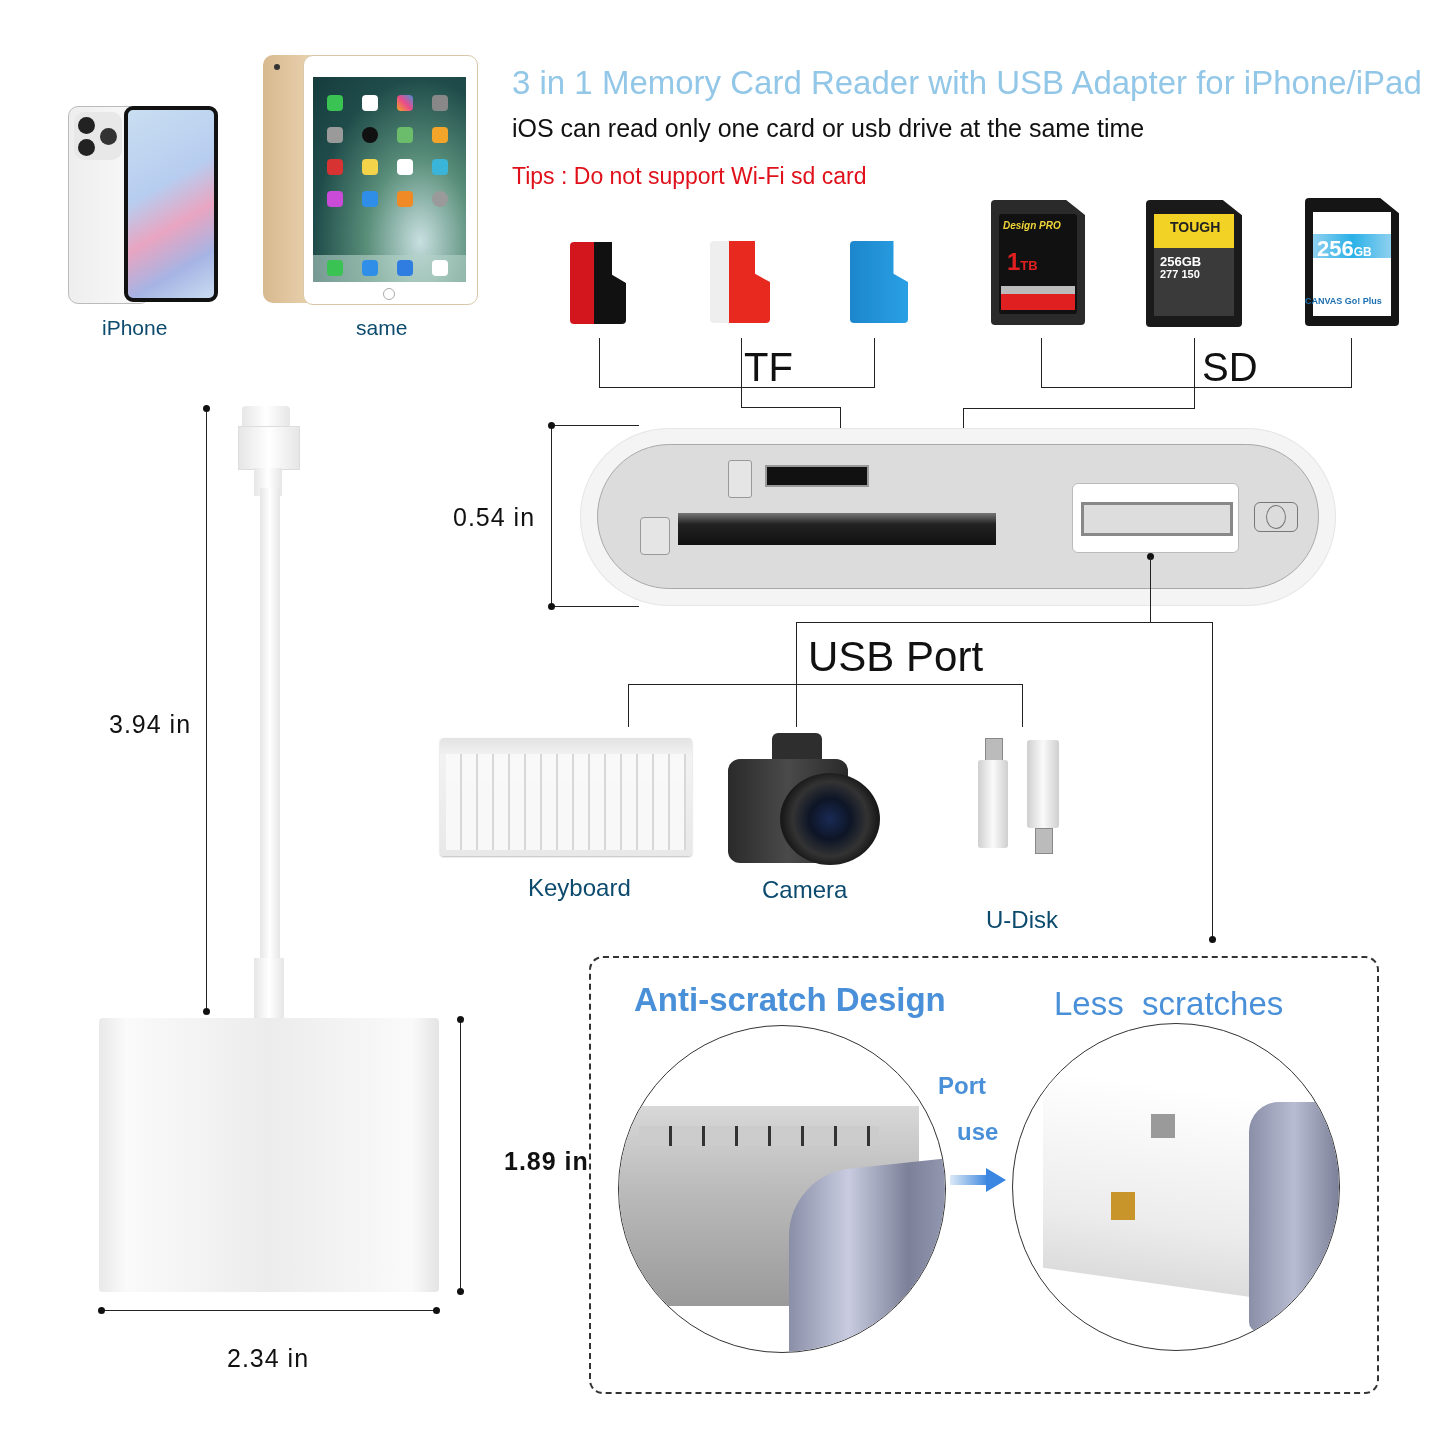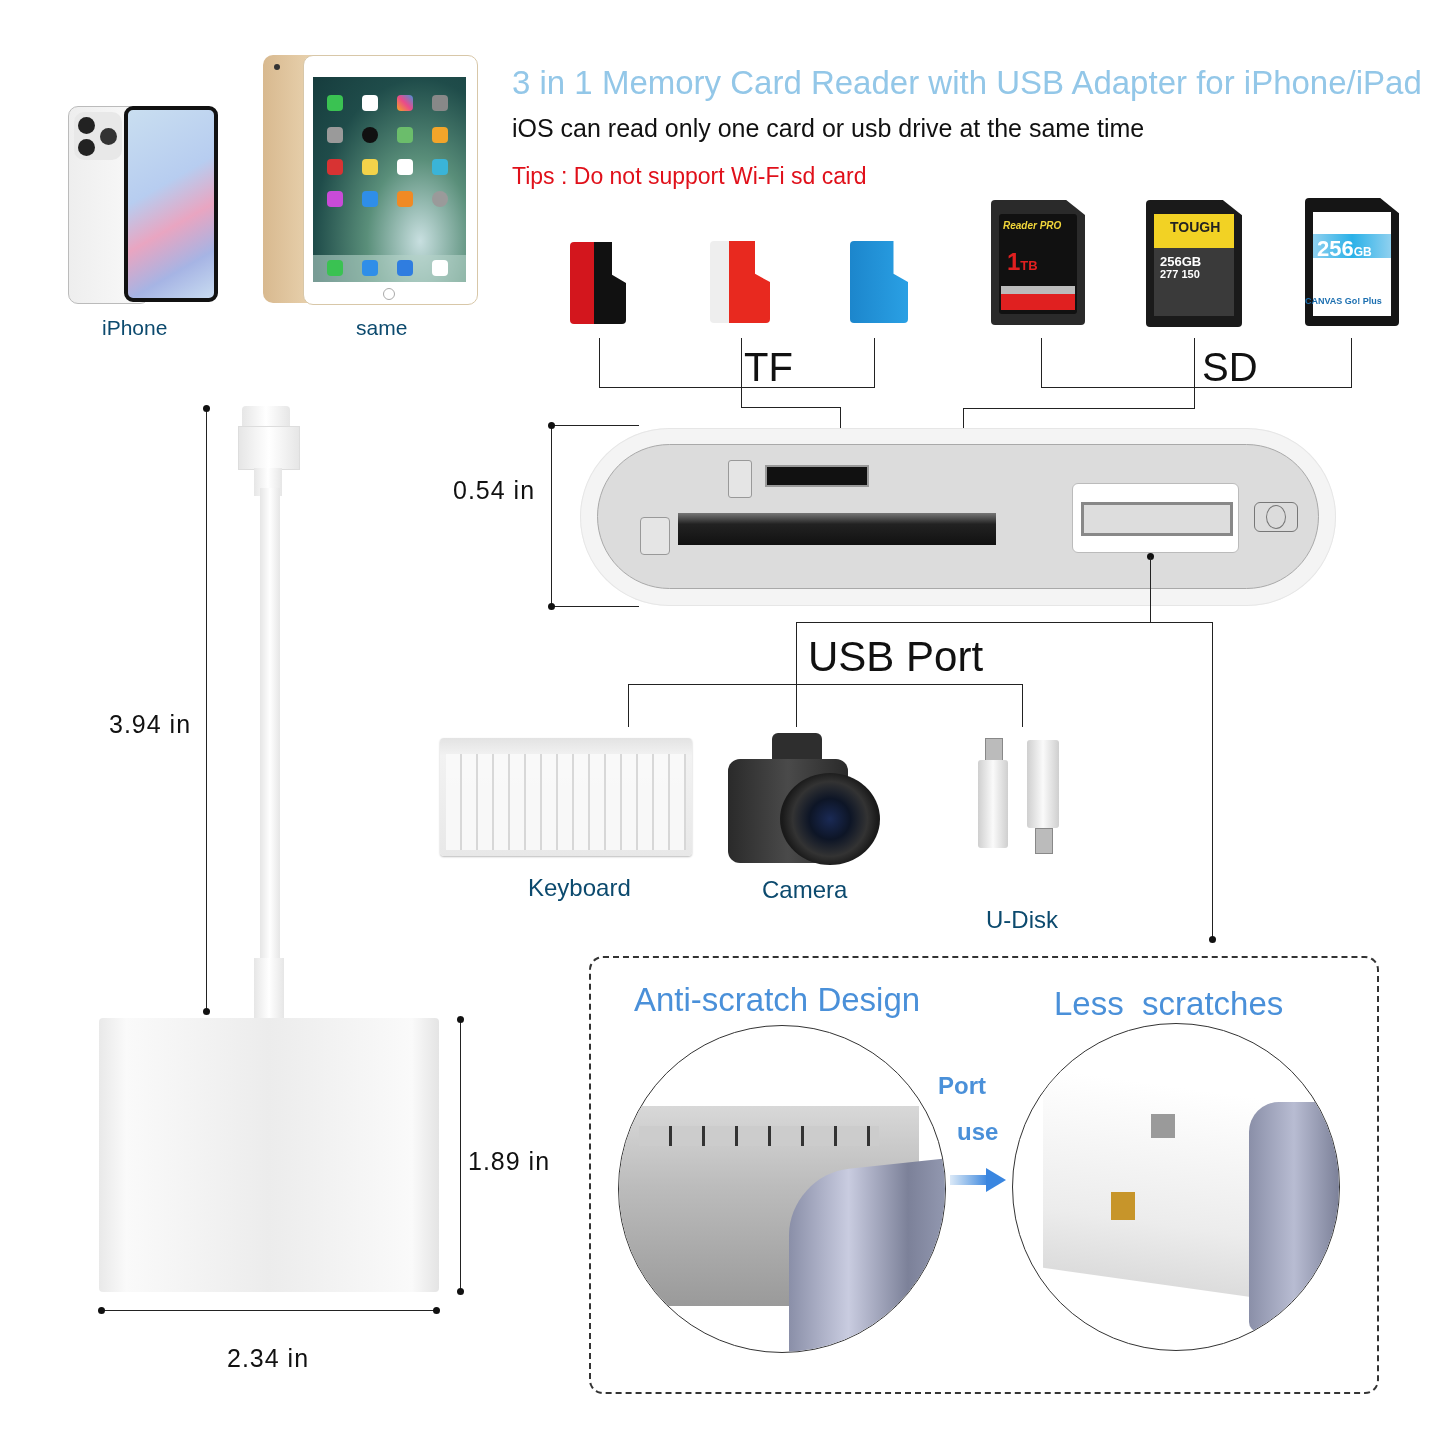--- a/index.html
+++ b/index.html
@@ -95,21 +95,21 @@
 <div class="line" style="left:874px;top:338px;width:1px;height:50px;"></div>
 <div class="line" style="left:599px;top:387px;width:276px;height:1px;"></div>
 <div class="line" style="left:741px;top:338px;width:1px;height:70px;"></div>
 <div class="line" style="left:741px;top:407px;width:100px;height:1px;"></div>
 <div class="line" style="left:840px;top:407px;width:1px;height:50px;"></div>
 <div class="dot" style="left:837px;top:453px;"></div>
 <div class="abs group-label" style="left:744px;top:345px;">TF</div>
 
 <div class="abs sd" style="left:991px;top:200px;width:94px;height:125px;">
   <div class="abs" style="left:8px;top:14px;width:78px;height:100px;background:#111;border-radius:3px;"></div>
-  <div class="abs" style="left:12px;top:20px;color:#f0d53a;font-size:10px;font-weight:bold;font-style:italic;">Reader PRO</div>
+  <div class="abs" style="left:12px;top:20px;color:#f0d53a;font-size:10px;font-weight:bold;font-style:italic;">Design PRO</div>
   <div class="abs" style="left:16px;top:48px;color:#e02020;font-size:24px;font-weight:bold;text-align:right;">1<span style="font-size:13px">TB</span></div>
   <div class="abs" style="left:10px;top:86px;width:74px;height:8px;background:#bbb;"></div>
   <div class="abs" style="left:10px;top:94px;width:74px;height:16px;background:#e02020;"></div>
 </div>
 <div class="abs sd" style="left:1146px;top:200px;width:96px;height:127px;background:#1a1a1a;">
   <div class="abs" style="left:8px;top:14px;width:80px;height:102px;background:#3a3a3a;"></div>
   <div class="abs" style="left:8px;top:14px;width:80px;height:34px;background:#f2d224;"></div>
   <div class="abs" style="left:24px;top:19px;color:#222;font-size:14px;font-weight:bold;">TOUGH</div>
   <div class="abs" style="left:14px;top:54px;color:#fff;font-size:13px;font-weight:bold;">256GB</div>
   <div class="abs" style="left:14px;top:68px;color:#fff;font-size:11px;font-weight:bold;">277 150</div>
@@ -141,21 +141,21 @@
 </div>
 <div class="abs" style="left:1254px;top:502px;width:42px;height:28px;border:1px solid #777;border-radius:6px;">
   <div class="abs" style="left:11px;top:2px;width:18px;height:22px;border:1px solid #777;border-radius:50%;"></div>
 </div>
 
 <div class="line" style="left:551px;top:425px;width:1px;height:183px;"></div>
 <div class="line" style="left:551px;top:425px;width:88px;height:1px;"></div>
 <div class="line" style="left:551px;top:606px;width:88px;height:1px;"></div>
 <div class="dot" style="left:548px;top:422px;"></div>
 <div class="dot" style="left:548px;top:603px;"></div>
-<div class="abs dim" style="left:453px;top:476px;">0.54 in</div>
+<div class="abs dim" style="left:453px;top:503px;">0.54 in</div>
 
 <div class="dot" style="left:1147px;top:553px;"></div>
 <div class="line" style="left:1150px;top:557px;width:1px;height:66px;"></div>
 <div class="line" style="left:796px;top:622px;width:417px;height:1px;"></div>
 <div class="line" style="left:1212px;top:622px;width:1px;height:318px;"></div>
 <div class="dot" style="left:1209px;top:936px;"></div>
 <div class="line" style="left:796px;top:622px;width:1px;height:105px;"></div>
 <div class="line" style="left:628px;top:684px;width:395px;height:1px;"></div>
 <div class="line" style="left:628px;top:684px;width:1px;height:43px;"></div>
 <div class="line" style="left:1022px;top:684px;width:1px;height:43px;"></div>
@@ -191,29 +191,29 @@
 <div class="abs adapter-body" style="left:99px;top:1018px;width:340px;height:274px;"></div>
 
 <div class="line" style="left:206px;top:408px;width:1px;height:604px;"></div>
 <div class="dot" style="left:203px;top:405px;"></div>
 <div class="dot" style="left:203px;top:1008px;"></div>
 <div class="abs dim" style="left:109px;top:710px;">3.94 in</div>
 
 <div class="line" style="left:460px;top:1020px;width:1px;height:272px;"></div>
 <div class="dot" style="left:457px;top:1016px;"></div>
 <div class="dot" style="left:457px;top:1288px;"></div>
-<div class="abs dim" style="left:468px;top:1147px;">1.89 in</div>
+<div class="abs dim" style="left:504px;top:1147px;font-weight:bold;">1.89 in</div>
 
 <div class="line" style="left:101px;top:1310px;width:336px;height:1px;"></div>
 <div class="dot" style="left:98px;top:1307px;"></div>
 <div class="dot" style="left:433px;top:1307px;"></div>
 <div class="abs dim" style="left:227px;top:1344px;">2.34 in</div>
 
 <div class="abs dashed-box" style="left:589px;top:956px;width:786px;height:434px;"></div>
-<div class="abs blue-label" style="left:634px;top:981px;">Anti-scratch Design</div>
+<div class="abs blue-label" style="left:634px;top:981px;font-weight:bold;">Anti-scratch Design</div>
 <div class="abs blue-label" style="left:1054px;top:985px;white-space:pre;">Less  scratches</div>
 
 <div class="abs circle" style="left:618px;top:1025px;width:326px;height:326px;">
   <div class="abs" style="left:0;top:80px;width:300px;height:200px;background:linear-gradient(180deg,#d8d8d8,#bcbcbc 40%,#9a9a9a);"></div>
   <div class="abs" style="left:20px;top:100px;width:240px;height:20px;background:repeating-linear-gradient(90deg,#ccc 0 30px,#333 30px 33px);"></div>
   <div class="abs" style="left:170px;top:140px;width:170px;height:180px;background:linear-gradient(90deg,#8a8fa8,#c9cce0 35%,#7c8199 70%,#9aa0b8);border-radius:60px 0 0 0;transform:skewY(-6deg);"></div>
 </div>
 
 <div class="abs" style="left:938px;top:1072px;font-size:24px;font-weight:bold;color:#4a90d9;">Port</div>
 <div class="abs" style="left:957px;top:1118px;font-size:24px;font-weight:bold;color:#4a90d9;">use</div>

